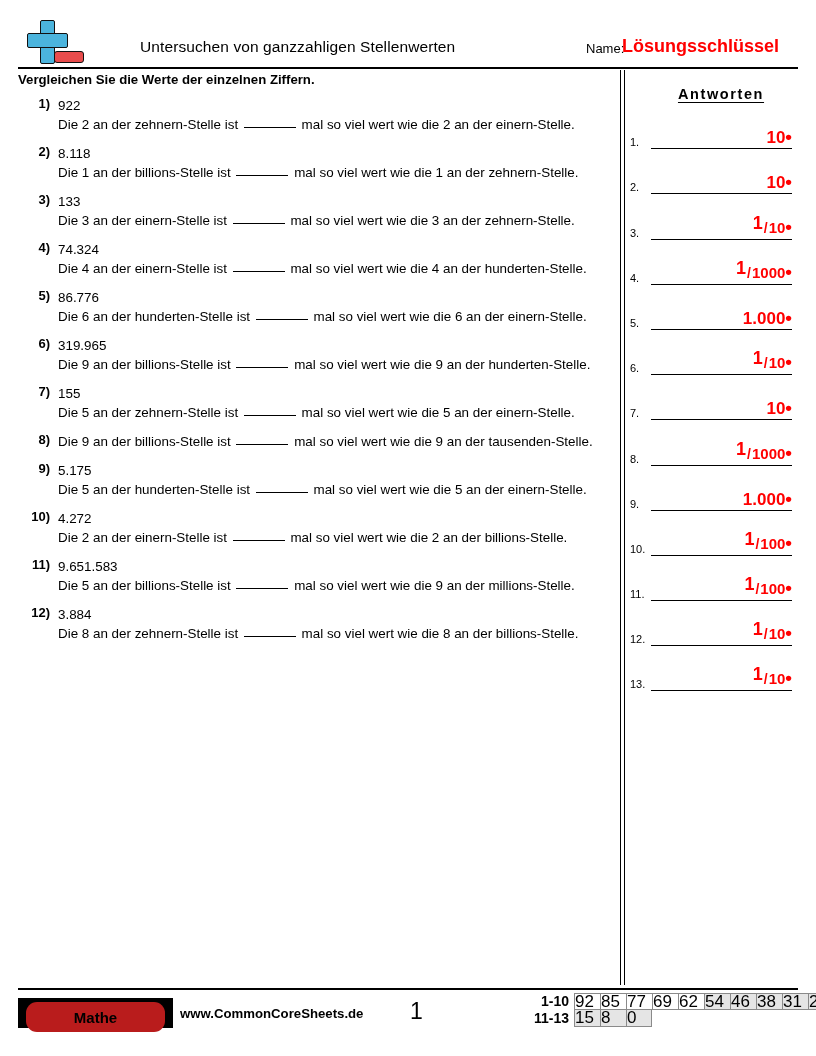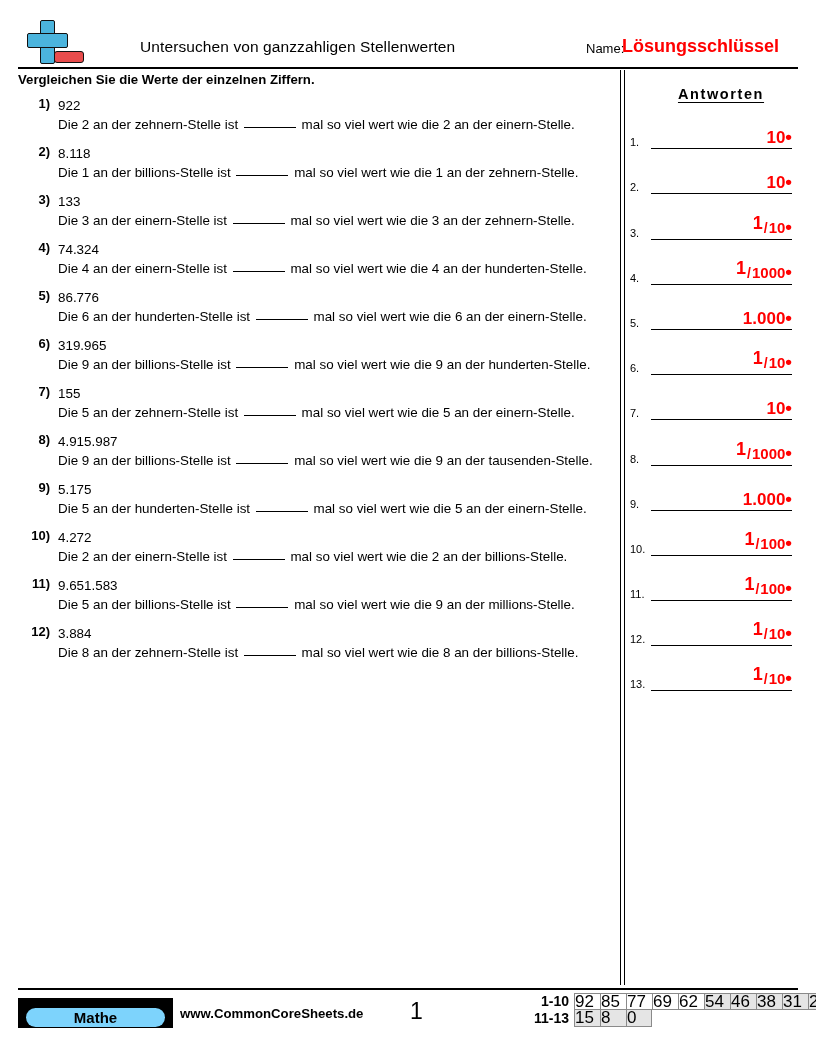--- a/index.html
+++ b/index.html
@@ -199,22 +199,22 @@
   .subject-pill {
     position: absolute;
     left: 18px; top: 998px;
     width: 155px; height: 30px;
     background: #000;
     display: flex;
     align-items: center;
     justify-content: center;
   }
   .subject-pill .inner {
-    width: 139px; height: 19px;
-    background: #7dd3fc;
+    width: 139px; height: 30px;
+    background: #b91c1c;
     border-radius: 11px;
     display: flex;
     align-items: center;
     justify-content: center;
     font-size: 15px;
     font-weight: bold;
     margin-top: 8px;
   }
   .site-url {
     position: absolute;
@@ -311,21 +311,20 @@
       <div class="value">319.965</div>
       <div class="prompt"><span>Die 9 an der billions-Stelle ist</span> <span class="blank"></span> <span>mal so viel wert wie die 9 an der hunderten-Stelle.</span></div>
     </div>
     <div class="problem">
       <div class="num">7)</div>
       <div class="value">155</div>
       <div class="prompt"><span>Die 5 an der zehnern-Stelle ist</span> <span class="blank"></span> <span>mal so viel wert wie die 5 an der einern-Stelle.</span></div>
     </div>
     <div class="problem">
       <div class="num">8)</div>
-      <div class="value">4.915.987</div>
       <div class="prompt"><span>Die 9 an der billions-Stelle ist</span> <span class="blank"></span> <span>mal so viel wert wie die 9 an der tausenden-Stelle.</span></div>
     </div>
     <div class="problem">
       <div class="num">9)</div>
       <div class="value">5.175</div>
       <div class="prompt"><span>Die 5 an der hunderten-Stelle ist</span> <span class="blank"></span> <span>mal so viel wert wie die 5 an der einern-Stelle.</span></div>
     </div>
     <div class="problem">
       <div class="num">10)</div>
       <div class="value">4.272</div>

